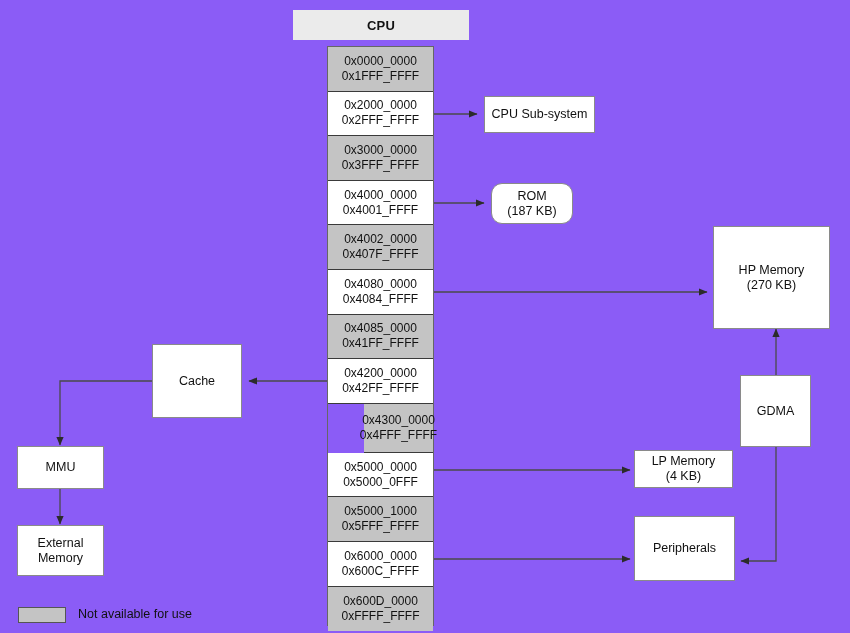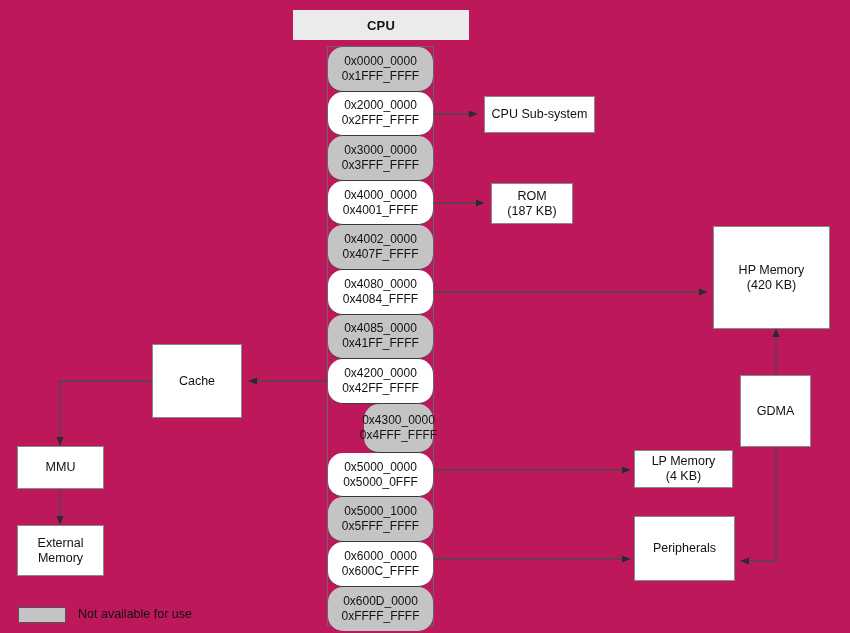--- a/index.html
+++ b/index.html
@@ -4,21 +4,21 @@
 <style>
   html,body{margin:0;padding:0;background:#ffffff;}
   body{
     font-family:"Liberation Sans","DejaVu Sans",sans-serif;
     -webkit-font-smoothing:antialiased;
   }
   #canvas{
     position:relative;
     width:850px;
     height:633px;
-    background:#be185d;
+    background:#8b5cf6;
     overflow:hidden;
   }
   .box{
     position:absolute;
     box-sizing:border-box;
     border:1px solid #8a8a8a;
     background:#ffffff;
     display:flex;
     flex-direction:column;
     align-items:center;
@@ -51,21 +51,20 @@
     display:flex;
     flex-direction:column;
     align-items:center;
     justify-content:center;
     font-size:12px;
     line-height:15px;
     color:#111111;
     border-bottom:1px solid #3a3a3a;
     background:#ffffff;
     white-space:nowrap;
-    border-radius:15px;
   }
   .mem-row:last-child{border-bottom:none;}
   .mem-row.unavail{background:#c4c4c4;}
   .mem-row span{display:block;}
   svg.wires{
     position:absolute;
     left:0;top:0;
     width:850px;height:633px;
     pointer-events:none;
     overflow:visible;
@@ -173,28 +172,28 @@
     <div class="mem-row unavail" style="height:44.6px;">
       <span>0x600D_0000</span>
       <span>0xFFFF_FFFF</span>
     </div>
   </div>
 
   <div class="box" style="left:484px;top:96px;width:111px;height:37px;">
     <span>CPU Sub-system</span>
   </div>
 
-  <div class="box" style="left:491px;top:183px;width:82px;height:41px;">
+  <div class="box" style="left:491px;top:183px;width:82px;height:41px;border-radius:11px;">
     <span>ROM</span>
     <span>(187 KB)</span>
   </div>
 
   <div class="box" style="left:713px;top:226px;width:117px;height:103px;">
     <span>HP Memory</span>
-    <span>(420 KB)</span>
+    <span>(270 KB)</span>
   </div>
 
   <div class="box" style="left:17px;top:446px;width:87px;height:43px;">
     <span>MMU</span>
   </div>
 
   <div class="box" style="left:152px;top:344px;width:90px;height:74px;">
     <span>Cache</span>
   </div>
 

